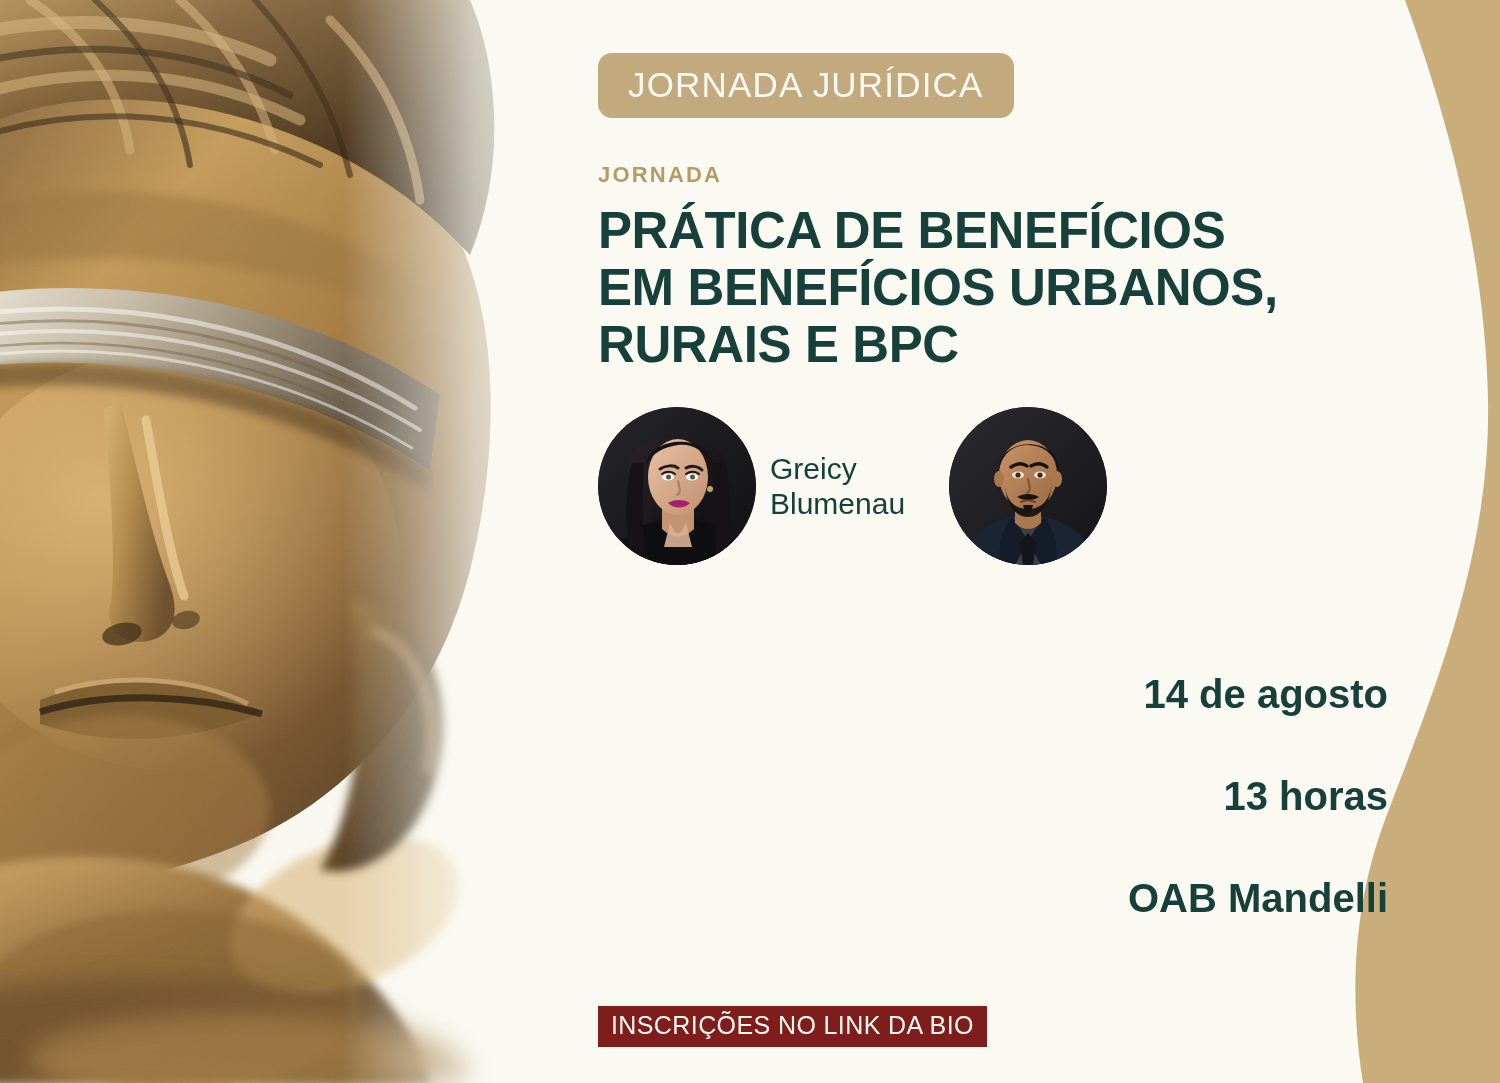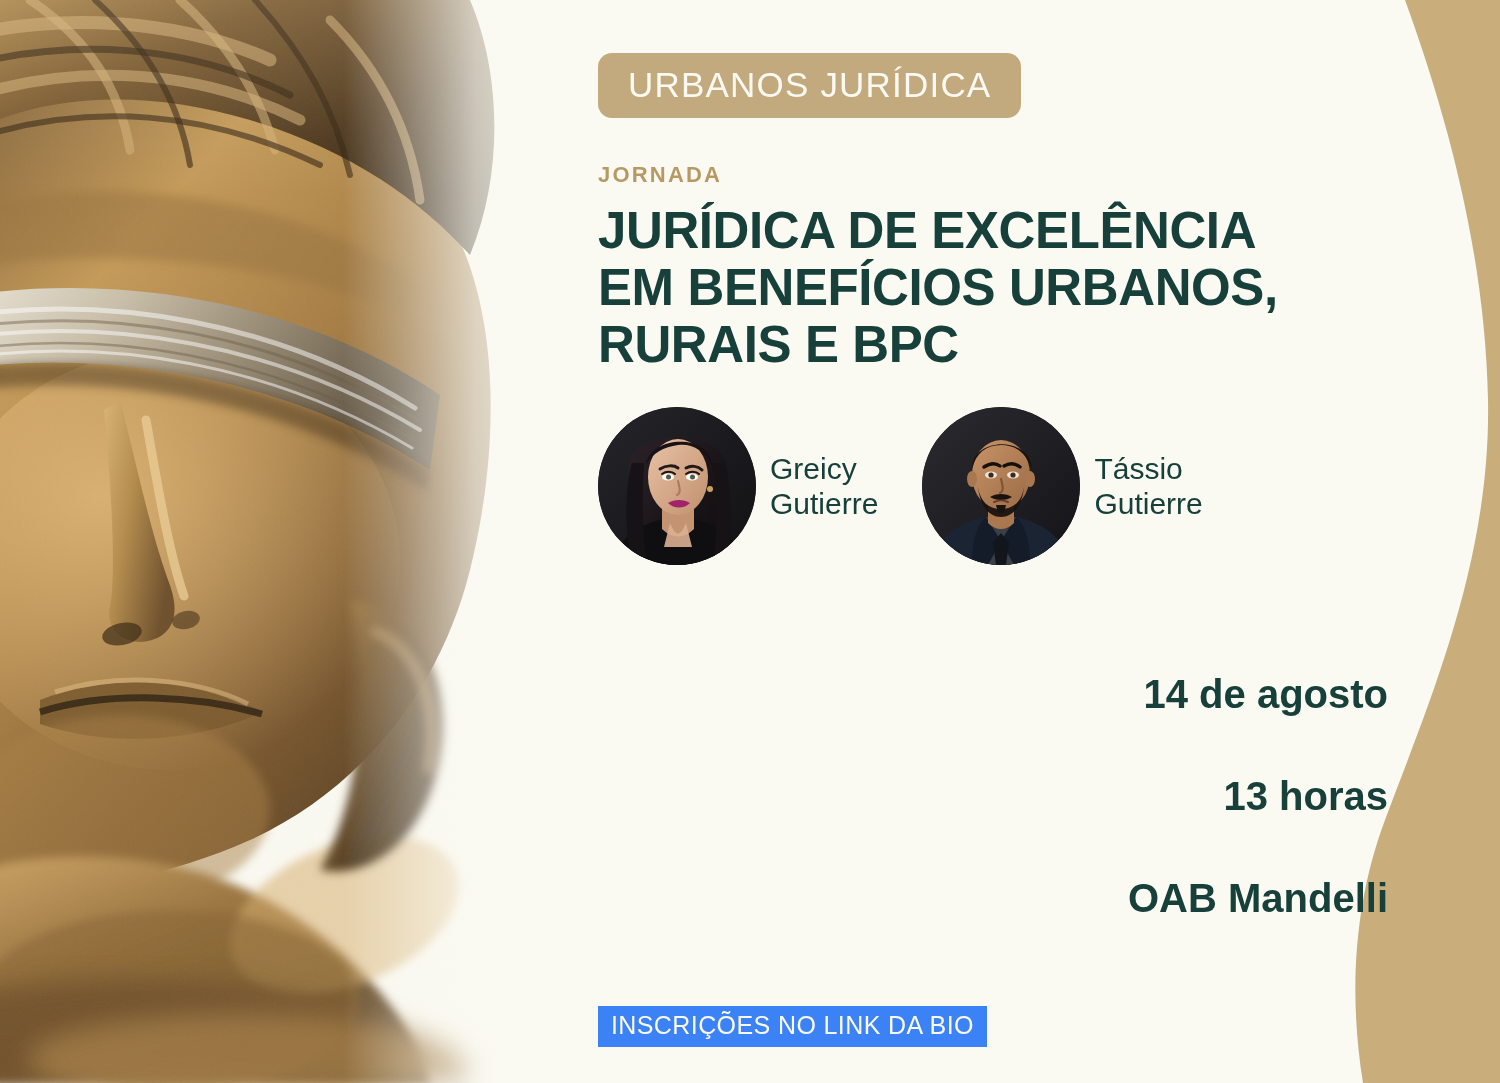--- a/index.html
+++ b/index.html
@@ -110,21 +110,21 @@
     font-weight:700;
     line-height:1.28;
     white-space:pre-line;
     text-align:right;
   }
 
   
   .cta {
     display:inline-block;
     margin-top:30px;
-    background:#3b82f6;
+    background:#7f1d1d;
     color:#FBFAF2;
     font-size:25px;
     font-weight:400;
     letter-spacing:0.4px;
     padding:6px 13px 8px 13px;
     line-height:1.1;
   }
 </style>
 </head>
 <body>
@@ -284,26 +284,26 @@
     <svg viewBox="0 0 190 1083" preserveAspectRatio="none" xmlns="http://www.w3.org/2000/svg" aria-hidden="true">
       <path d="M95,0 C 135,110 175,250 178,400
                C 181,560 120,700 75,820
                C 45,900 38,990 53,1083
                L 190,1083 L 190,0 Z" fill="#C9AE7C"></path>
     </svg>
   </div>
 
   <div class="content">
 
-    <div class="badge-kicker">URBANOS JURÍDICA</div>
+    <div class="badge-kicker">JORNADA JURÍDICA</div>
 
     <div class="eyebrow">JORNADA</div>
 
     <h1 class="title">
-      <span>JURÍDICA DE EXCELÊNCIA</span><br>
+      <span>PRÁTICA DE BENEFÍCIOS</span><br>
       <span>EM BENEFÍCIOS URBANOS,</span><br>
       <span>RURAIS E BPC</span>
     </h1>
 
     
     <div class="speakers">
 
       <div class="speaker">
         <div class="avatar">
           <svg viewBox="0 0 158 158" xmlns="http://www.w3.org/2000/svg" aria-hidden="true">
@@ -353,21 +353,21 @@
 
               <path d="M80,74 C 82,82 83,86 79,88" stroke="#A97A5C" stroke-width="2" fill="none" stroke-linecap="round"></path>
 
               <path d="M70,96 C 76,92 86,92 92,96 C 86,102 76,102 70,96 Z" fill="#A2236B"></path>
 
               <circle cx="112" cy="82" r="3" fill="#C9A35A"></circle>
             </g>
           </svg>
         </div>
         <div class="speaker-name">Greicy
-Gutierre</div>
+Blumenau</div>
       </div>
 
       <div class="speaker">
         <div class="avatar">
           <svg viewBox="0 0 158 158" xmlns="http://www.w3.org/2000/svg" aria-hidden="true">
             <defs>
               <clipPath id="clipB">
                   <circle cx="79" cy="79" r="79"></circle>
                 </clipPath>
               <linearGradient id="bgB" x1="0" y1="0" x2="1" y2="1">
@@ -414,22 +414,20 @@
 
               <path d="M56,80 C 58,100 68,110 79,110 C 90,110 100,100 102,80
                        C 100,94 92,102 79,102 C 66,102 58,94 56,80 Z" fill="#191310" opacity="0.95"></path>
               <path d="M68,90 C 74,86 84,86 90,90 C 84,94 74,94 68,90 Z" fill="#191310"></path>
               <path d="M74,98 L84,98 L82,106 L76,106 Z" fill="#191310"></path>
 
               <path d="M72,95 C 76,93 82,93 86,95" stroke="#6B3D2C" stroke-width="2" fill="none" stroke-linecap="round"></path>
             </g>
           </svg>
         </div>
-        <div class="speaker-name">Tássio
-Gutierre</div>
       </div>
 
     </div>
 
     
     <div class="details">
       <div>14 de agosto</div>
       <div>13 horas</div>
       <div>OAB Mandelli</div>
     </div>

